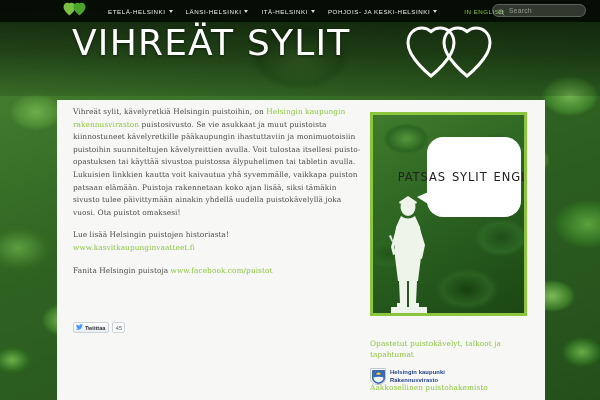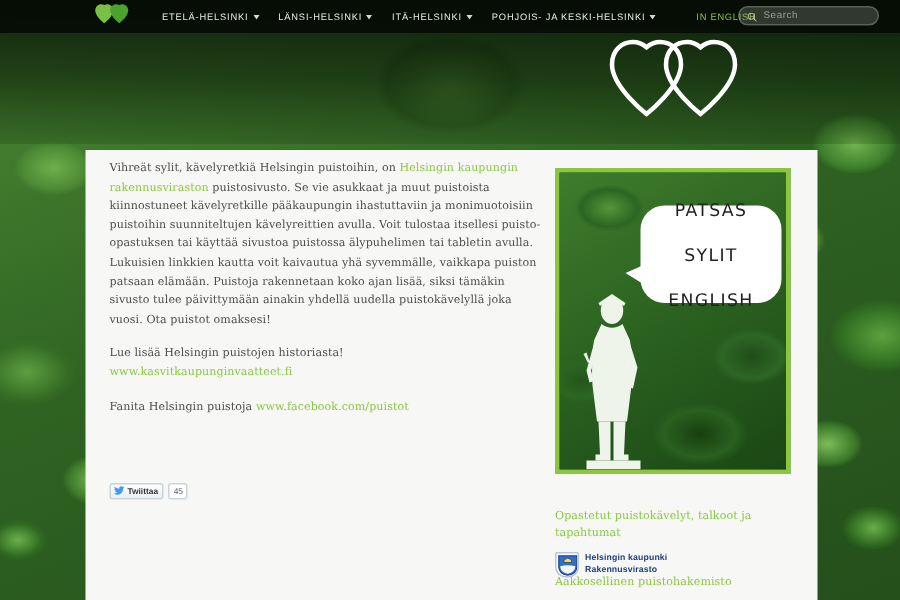--- a/index.html
+++ b/index.html
@@ -218,28 +218,28 @@
       radial-gradient(ellipse 30px 22px at 80% 18%, #4e8f35 0%, #2b6421 65%, rgba(0,0,0,0) 80%),
       radial-gradient(ellipse 34px 24px at 85% 62%, #1f4d18 0%, #2d6724 60%, rgba(0,0,0,0) 78%),
       radial-gradient(ellipse 40px 26px at 62% 88%, #17400f 0%, #2a6020 60%, rgba(0,0,0,0) 80%),
       radial-gradient(ellipse 30px 20px at 22% 12%, #54963a 0%, #2c6522 62%, rgba(0,0,0,0) 78%),
       radial-gradient(ellipse 26px 18px at 10% 70%, #22561a 0%, #2d6623 62%, rgba(0,0,0,0) 80%),
       linear-gradient(150deg, #3f7c2c 0%, #2a6120 50%, #1b4714 100%);
   }
   .bubble {
     position: absolute;
     left: 54px; top: 22px;
-    width: 94px; height: 65px;
+    width: 94px; height: 80px;
     background: #fff;
     border-radius: 16px;
     display: flex;
-    flex-direction: column;
+    flex-direction: row;
     align-items: center;
     justify-content: center;
-    gap: 16px;
+    gap: 6px;
   }
   .bubble::after {
     content: "";
     position: absolute;
     left: -10px; bottom: 10px;
     width: 0; height: 0;
     border-top: 7px solid transparent;
     border-bottom: 10px solid transparent;
     border-right: 16px solid #fff;
   }
@@ -341,20 +341,21 @@
         <svg width="7" height="7" viewBox="0 0 14 14">
           <circle cx="5.6" cy="5.6" r="4" fill="none" stroke="rgba(225,232,220,.65)" stroke-width="1.4"></circle>
           <line x1="8.6" y1="8.6" x2="12.6" y2="12.6" stroke="rgba(225,232,220,.65)" stroke-width="1.4"></line>
         </svg>
       </span>
       <span class="ph">Search</span>
     </div>
   </div>
 
   <div class="hero">
+    <h1>VIHREÄT SYLIT</h1>
     <div class="hero-hearts">
       <svg width="92" height="56" viewBox="0 0 92 56">
         <path d="M27 52C27 52 4 34 4 19 4 9 11 4 18 4c5 0 9 3.5 9 3.5S31 4 36 4c7 0 14 5 14 15 0 15-23 33-23 33z" fill="none" stroke="#ffffff" stroke-width="3"></path>
         <path d="M63 52C63 52 40 34 40 19 40 9 47 4 54 4c5 0 9 3.5 9 3.5S67 4 72 4c7 0 14 5 14 15 0 15-23 33-23 33z" fill="none" stroke="#ffffff" stroke-width="3"></path>
       </svg>
     </div>
   </div>
 
   <div class="card">
 

